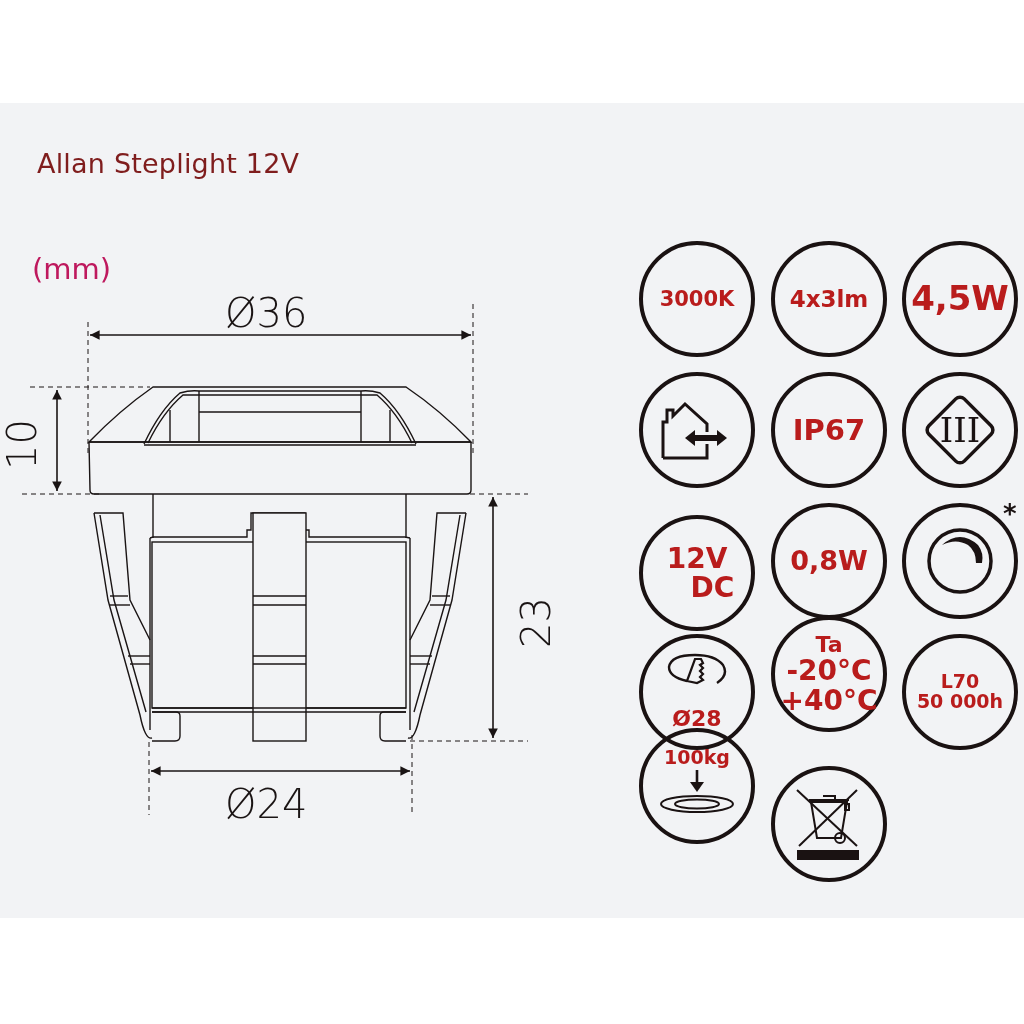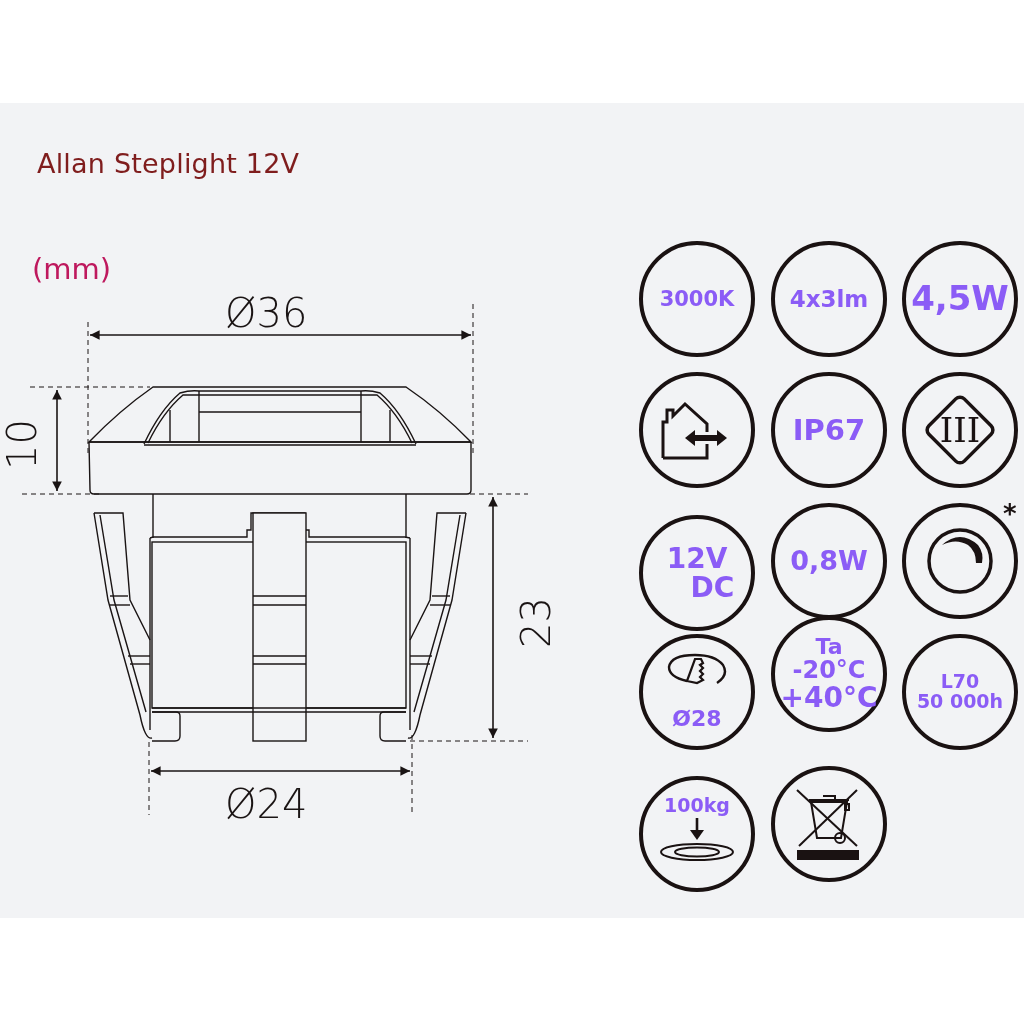--- a/index.html
+++ b/index.html
@@ -30,21 +30,21 @@
   .dim-24 { left: 225px; top: 784px; }
   .dim-10 { left: 2px; top: 420px; transform-origin: left top; transform: rotate(-90deg) translate(-50px, 0); }
   .dim-23 { left: 516px; top: 648px; transform-origin: left top; transform: rotate(-90deg); }
   .badge {
     position: absolute; width: 108px; height: 108px;
     border: 4px solid #1a1212; border-radius: 50%;
     display: flex; align-items: center; justify-content: center; flex-direction: column;
     box-sizing: content-box;
   }
   .badge .txt {
-    font-family: "DejaVu Sans", sans-serif; font-weight: 700; color: #8b5cf6;
+    font-family: "DejaVu Sans", sans-serif; font-weight: 700; color: #b91c1c;
     text-align: center; line-height: 1.05;
   }
   .badge svg { display: block; }
   .star {
     position: absolute; left: 1003px; top: 499px; font-size: 26px; font-weight: 700; color: #1a1212;
   }
 </style>
 </head>
 <body>
 
@@ -180,29 +180,29 @@
 
 <div class="badge" style="left:639px;top:634px;">
   <svg width="64" height="36" viewBox="0 0 64 36">
     <path d="M52,30 Q64,22 58,12 Q50,2 30,2 Q6,2 4,14 Q4,24 22,28" fill="none" stroke="#1a1212" stroke-width="2.4"></path>
     <path d="M22,28 L30,6 L36,6 L38,10 L35,12 L38,15 L35,18 L38,21 L35,24 L38,27 L32,30 Z" fill="none" stroke="#1a1212" stroke-width="2.2"></path>
   </svg>
   <span class="txt" style="font-size:22px; margin-top:18px;">Ø28</span>
 </div>
 <div class="badge" style="left:771px;top:616px;">
   <span class="txt" style="font-size:22px;">Ta</span>
-  <span class="txt" style="font-size:24px;">-20°C</span>
+  <span class="txt" style="font-size:28px;">-20°C</span>
   <span class="txt" style="font-size:28px;">+40°C</span>
 </div>
 <div class="badge" style="left:902px;top:634px;">
   <span class="txt" style="font-size:19px;">L70</span>
   <span class="txt" style="font-size:19px;">50 000h</span>
 </div>
 
-<div class="badge" style="left:639px;top:776px;">
+<div class="badge" style="left:639px;top:728px;">
   <span class="txt" style="font-size:19px; margin-top:-6px;">100kg</span>
   <svg width="80" height="50" viewBox="0 0 80 50">
     <line x1="40" y1="2" x2="40" y2="16" stroke="#1a1212" stroke-width="2.6"></line>
     <path d="M33,14 L47,14 L40,24 Z" fill="#1a1212"></path>
     <ellipse cx="40" cy="36" rx="36" ry="8" fill="none" stroke="#1a1212" stroke-width="2"></ellipse>
     <ellipse cx="40" cy="36" rx="22" ry="4.5" fill="none" stroke="#1a1212" stroke-width="2"></ellipse>
   </svg>
 </div>
 <div class="badge" style="left:771px;top:766px;">
   <svg width="76" height="80" viewBox="0 0 76 80">

